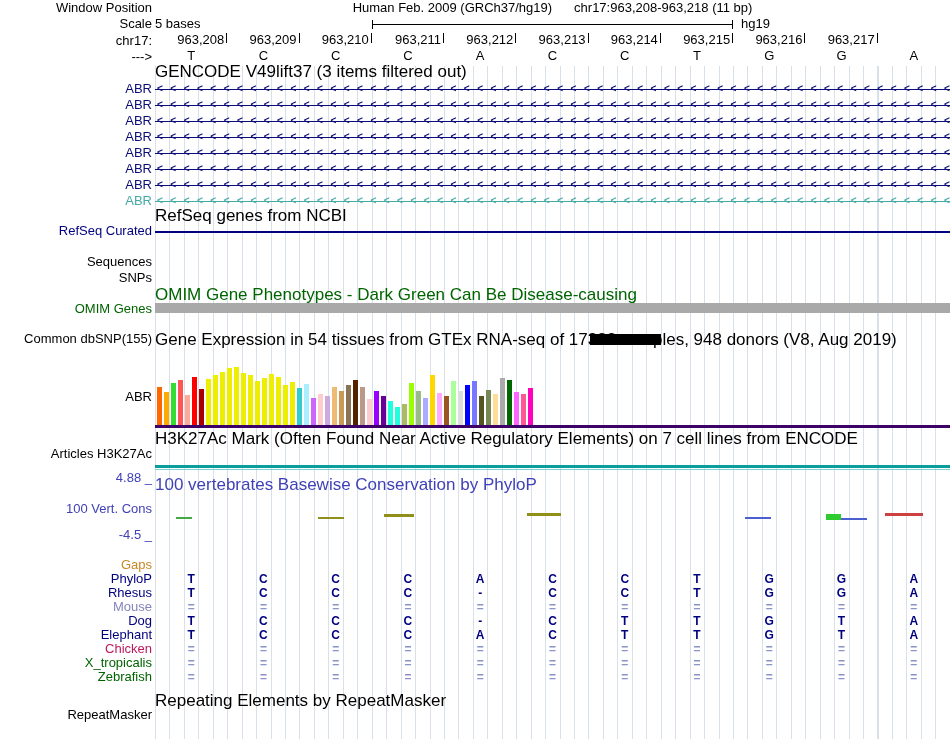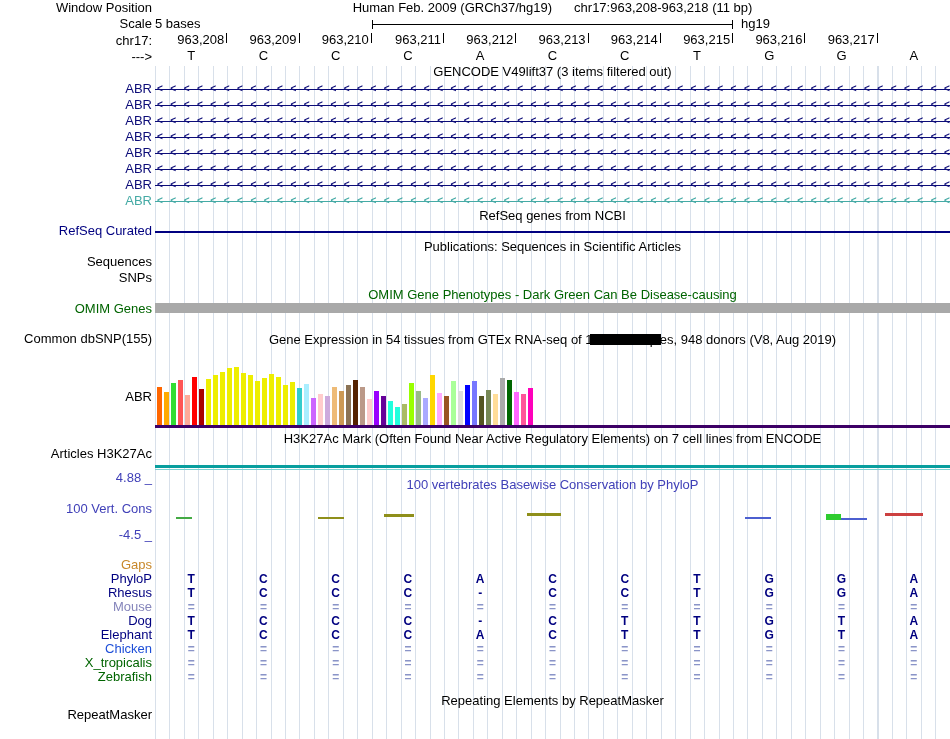--- a/index.html
+++ b/index.html
@@ -1,21 +1,21 @@
 <!DOCTYPE html>
 <html><head>
 <meta charset="utf-8">
 <style>
   *{margin:0;padding:0;box-sizing:border-box}
   body{background:#fff;font-family:"Liberation Sans",sans-serif}
   #browser{position:relative;width:950px;height:739px;background:#fff;overflow:hidden;font-size:13px;color:#000}
   #gridlines{position:absolute;left:155px;top:66px;width:795px;height:673px;
     background:repeating-linear-gradient(to right,#d8e0ea 0,#d8e0ea 1px,transparent 1px,transparent 14.45px)}
   .lab{position:absolute;left:0;width:152px;text-align:right;white-space:nowrap;font-size:13px;line-height:13px}
-  .ctitle{position:absolute;left:155px;width:795px;text-align:center;font-size:13px;line-height:13px;white-space:nowrap}
+  .ctitle{position:absolute;left:155px;width:795px;text-align:left;font-size:17px;line-height:13px;white-space:nowrap}
   .navy{color:#000080}.green{color:#006400}.blue{color:#4040B8}.orange{color:#C8882A}
   #header{position:absolute;left:155px;top:1px;width:795px;display:flex;justify-content:center;gap:22px;font-size:13px;line-height:13px}
   
   #scale-text{position:absolute;left:155px;top:17px;width:205px;text-align:left;line-height:13px}
   #scale-line{position:absolute;left:372px;top:24px;width:361px;height:1px;background:#000}
   #scale-line::before,#scale-line::after{content:"";position:absolute;top:-4px;width:1px;height:9px;background:#000}
   #scale-line::before{left:0}#scale-line::after{right:0}
   #scale-asm{position:absolute;left:741px;top:17px;line-height:13px}
   
   .flexrow{position:absolute;left:155px;width:795px;display:flex}
@@ -209,21 +209,20 @@
           <span class="abr-line"></span>
           <span class="chev">&lt;&lt;&lt;&lt;&lt;&lt;&lt;&lt;&lt;&lt;&lt;&lt;&lt;&lt;&lt;&lt;&lt;&lt;&lt;&lt;&lt;&lt;&lt;&lt;&lt;&lt;&lt;&lt;&lt;&lt;&lt;&lt;&lt;&lt;&lt;&lt;&lt;&lt;&lt;&lt;&lt;&lt;&lt;&lt;&lt;&lt;&lt;&lt;&lt;&lt;&lt;&lt;&lt;&lt;&lt;&lt;&lt;&lt;&lt;&lt;&lt;&lt;&lt;&lt;&lt;&lt;&lt;&lt;&lt;&lt;</span>
         </div>
       </div>
     </div>
 
   <div class="ctitle" style="top:209px">RefSeq genes from NCBI</div>
   <div class="lab navy" style="top:224px">RefSeq Curated</div>
   <div id="refseq-line"></div>
 
-  <div class="ctitle" style="top:240px">Publications: Sequences in Scientific Articles</div>
   <div class="lab" style="top:255px">Sequences</div>
   <div class="lab" style="top:271px">SNPs</div>
 
   <div class="ctitle green" style="top:288px">OMIM Gene Phenotypes - Dark Green Can Be Disease-causing</div>
   <div class="lab green" style="top:302px">OMIM Genes</div>
   <div id="omim-bar"></div>
 
   <div class="lab" style="top:332px">Common dbSNP(155)</div>
   <div id="dbsnp-box" style="left: 590px; width: 71px;"></div>
 
@@ -450,21 +449,21 @@
         <div class="sp-cell">A</div>
         <div class="sp-cell">C</div>
         <div class="sp-cell">T</div>
         <div class="sp-cell">T</div>
         <div class="sp-cell">G</div>
         <div class="sp-cell">T</div>
         <div class="sp-cell">A</div>
       </div>
   </div>
   <div class="sp-row" style="top:642px">
-    <div class="sp-label" style="color: #1d4ed8;">Chicken</div>
+    <div class="sp-label" style="color: #be185d;">Chicken</div>
     <div class="sp-cells" style="color: rgb(138, 148, 200);">
 
     <div class="sp-cell">=</div>
         <div class="sp-cell">=</div>
         <div class="sp-cell">=</div>
         <div class="sp-cell">=</div>
         <div class="sp-cell">=</div>
         <div class="sp-cell">=</div>
         <div class="sp-cell">=</div>
         <div class="sp-cell">=</div>

